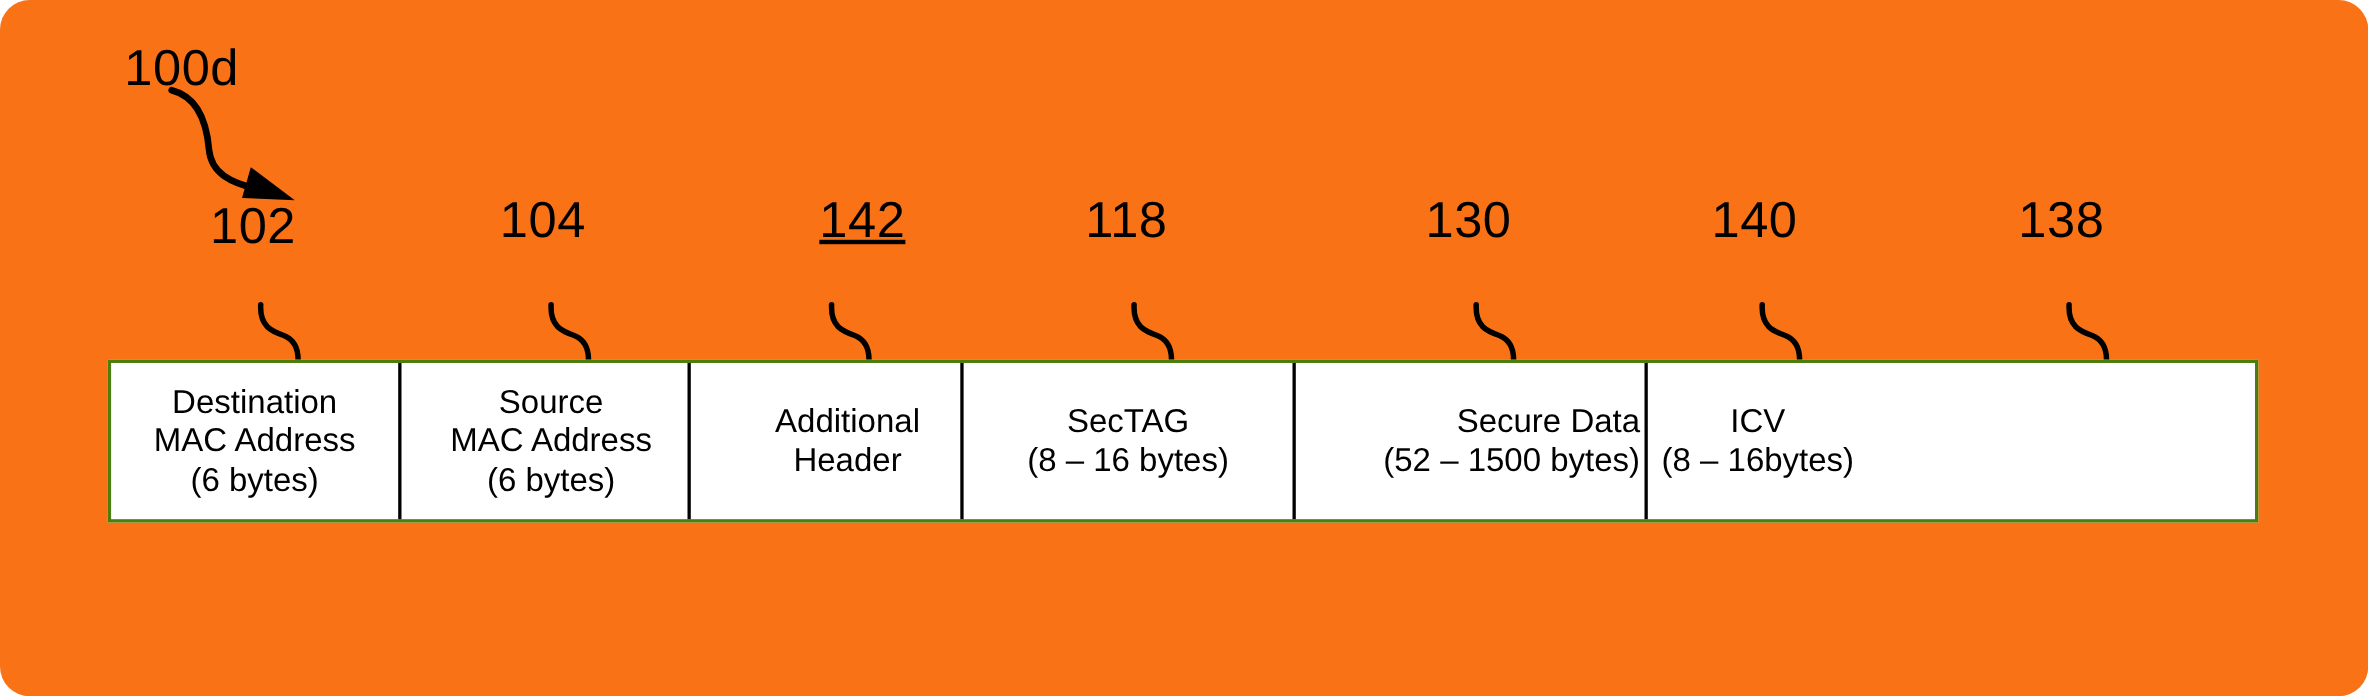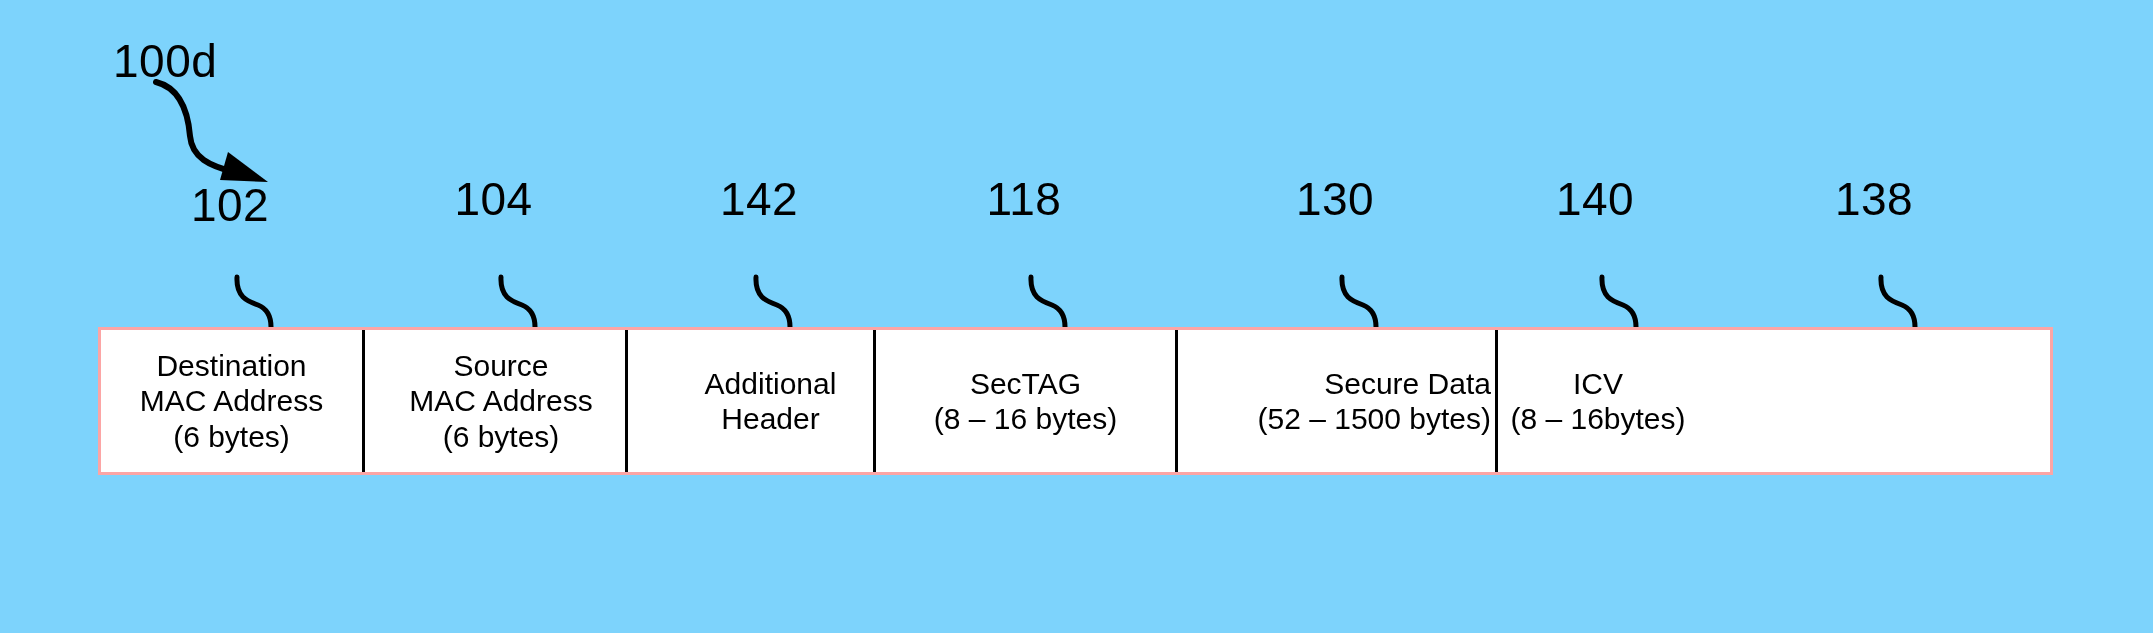--- a/index.html
+++ b/index.html
@@ -11,21 +11,22 @@
     width: 2153px;
     height: 633px;
     font-family: "Liberation Sans", sans-serif;
     color: #000000;
     overflow: hidden;
   }
   #figure {
     position: relative;
     width: 2153px;
     height: 633px;
-    background: #7dd3fc;
+    background: #f97316;
+    border-radius: 27px;
   }
 
   
   #figure-callout {
     position: absolute;
     left: 113px;
     top: 38px;
     font-size: 46px;
     letter-spacing: 0.5px;
     line-height: 1;
@@ -57,21 +58,21 @@
   }
 
   
   #packet-frame {
     position: absolute;
     left: 98px;
     top: 327px;
     width: 1955px;
     height: 148px;
     box-sizing: border-box;
-    border: 3px solid #fca5a5;
+    border: 3px solid #4d7c0f;
     display: flex;
     background: #ffffff;
   }
   .field-cell {
     box-sizing: border-box;
     border-right: 3px solid #000000;
     display: flex;
     flex-direction: column;
     align-items: center;
     justify-content: center;
@@ -103,21 +104,21 @@
 
   <div id="ref-layer">
       <div class="ref-numeral" style="left: 230px; top: 182px;">102</div>
       <svg class="leader" viewBox="0 0 70 106" style="left: 248px; top: 223px;">
         <path d="M 24 54 C 23 74, 34 78, 45 82 C 55 86, 58 94, 58 104" fill="none" stroke="#000000" stroke-width="5" stroke-linecap="round"></path>
       </svg>
       <div class="ref-numeral" style="left: 493.5px; top: 176px;">104</div>
       <svg class="leader" viewBox="0 0 70 106" style="left: 511.5px; top: 223px;">
         <path d="M 24 54 C 23 74, 34 78, 45 82 C 55 86, 58 94, 58 104" fill="none" stroke="#000000" stroke-width="5" stroke-linecap="round"></path>
       </svg>
-      <div class="ref-numeral" style="left: 759px; top: 176px;">142</div>
+      <div class="ref-numeral" style="left: 784px; top: 176px; text-decoration: underline;">142</div>
       <svg class="leader" viewBox="0 0 70 106" style="left: 767px; top: 223px;">
         <path d="M 24 54 C 23 74, 34 78, 45 82 C 55 86, 58 94, 58 104" fill="none" stroke="#000000" stroke-width="5" stroke-linecap="round"></path>
       </svg>
       <div class="ref-numeral" style="left: 1024px; top: 176px;">118</div>
       <svg class="leader" viewBox="0 0 70 106" style="left: 1042px; top: 223px;">
         <path d="M 24 54 C 23 74, 34 78, 45 82 C 55 86, 58 94, 58 104" fill="none" stroke="#000000" stroke-width="5" stroke-linecap="round"></path>
       </svg>
       <div class="ref-numeral" style="left: 1335px; top: 176px;">130</div>
       <svg class="leader" viewBox="0 0 70 106" style="left: 1353px; top: 223px;">
         <path d="M 24 54 C 23 74, 34 78, 45 82 C 55 86, 58 94, 58 104" fill="none" stroke="#000000" stroke-width="5" stroke-linecap="round"></path>

